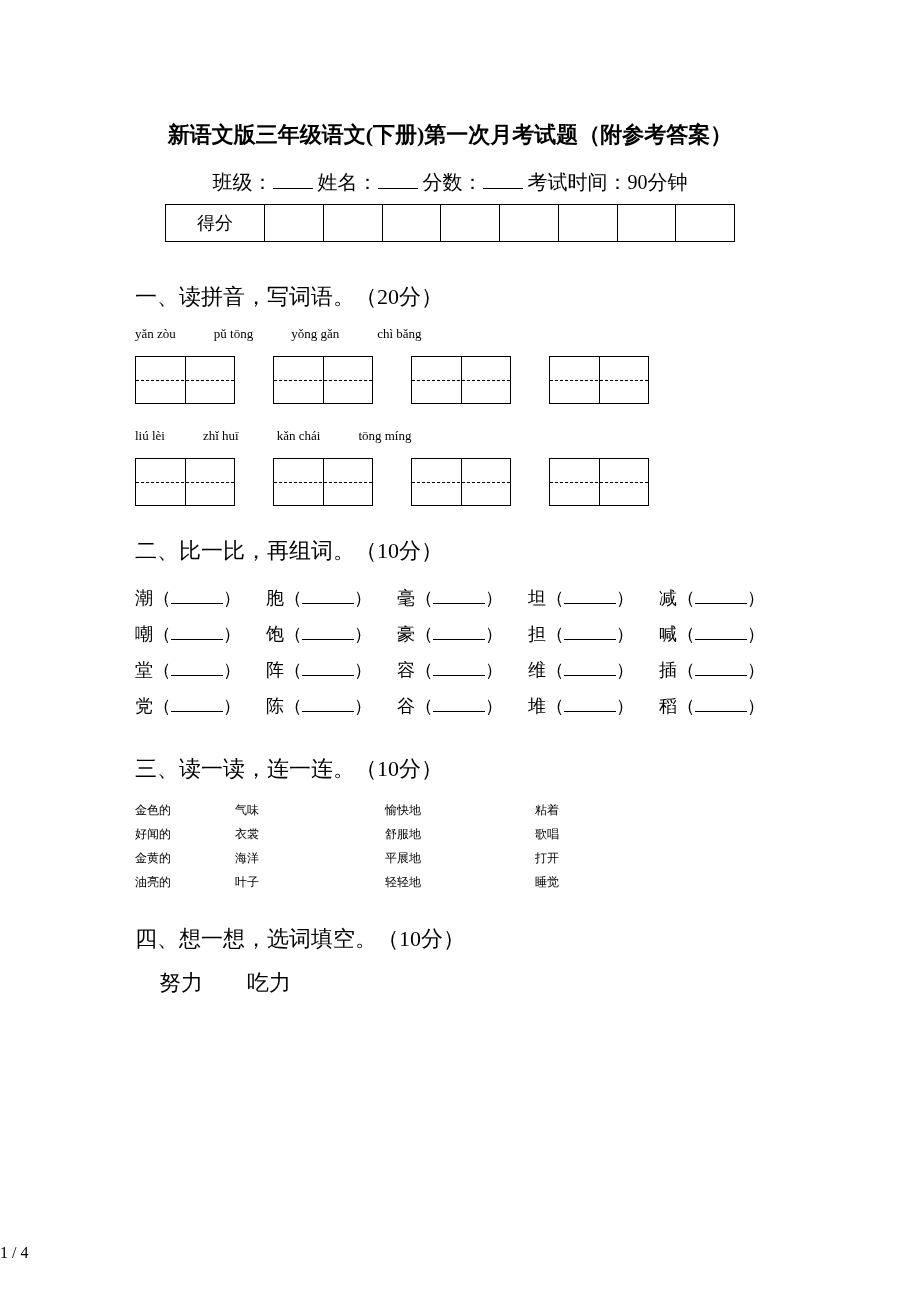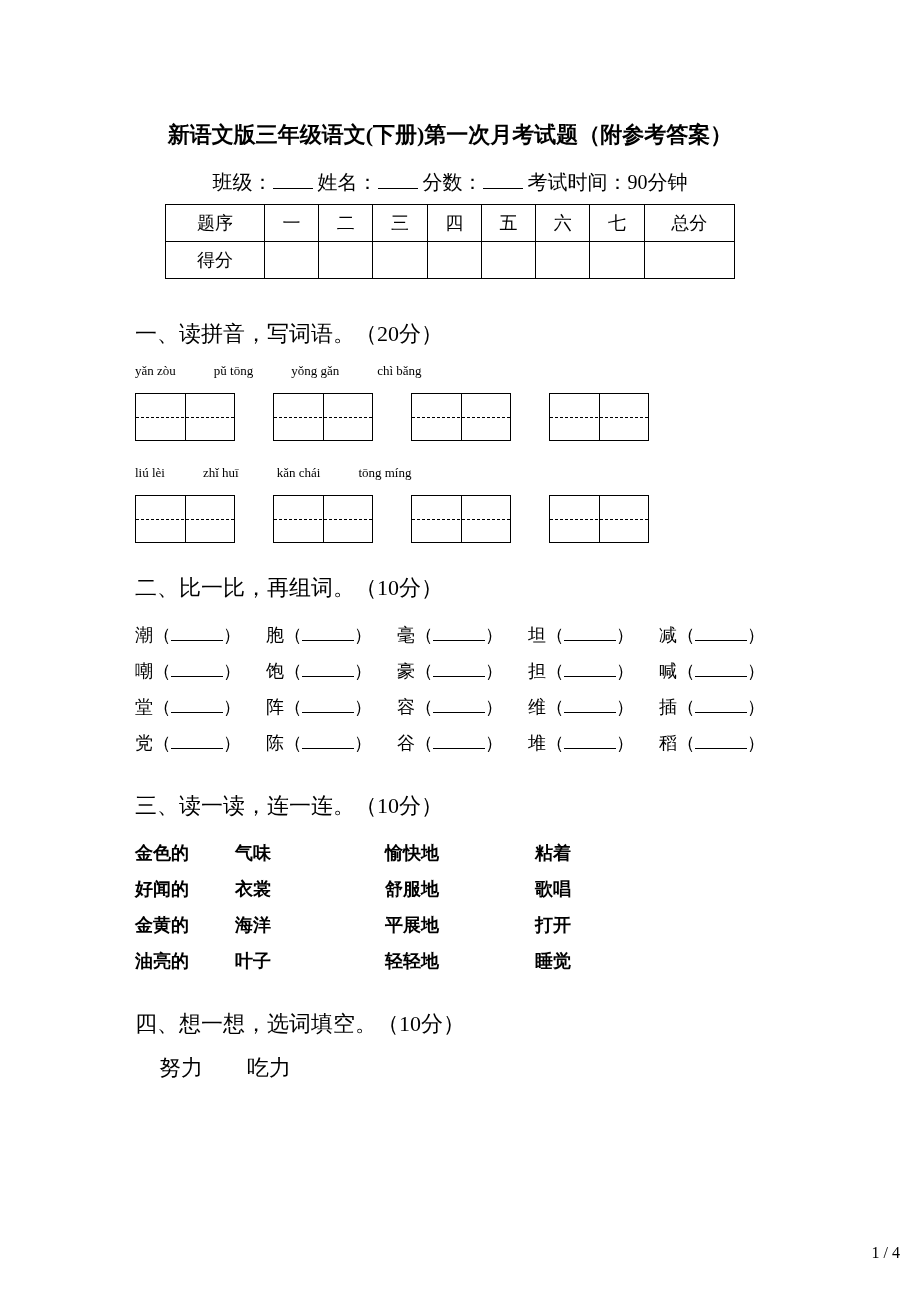--- a/index.html
+++ b/index.html
@@ -118,22 +118,21 @@
   .u {
     display: inline-block;
     border-bottom: 1px solid #000;
     width: 52px;
     height: 1em;
     vertical-align: baseline;
   }
 
   
   .sec3 {
-    font-size: 18px;
-    font-weight: bold;
+    font-size: 12px;
   }
   .sec3-row {
     display: flex;
     line-height: 2;
   }
   .sec3-row span {
     display: inline-block;
   }
   .c1 { width: 100px; }
   .c2 { width: 150px; }
@@ -145,51 +144,40 @@
     font-size: 22px;
     margin-left: 24px;
     margin-top: 6px;
   }
 
   .footer {
     position: absolute;
     bottom: 40px;
     left: 0;
     right: 0;
-    text-align: right;
+    text-align: left;
     font-size: 16px;
   }
 </style>
 </head>
 <body>
 
 <div class="page">
 
   <div class="title">新语文版三年级语文(下册)第一次月考试题（附参考答案）</div>
 
   <div class="info-line">
     <span>班级：</span><span class="blank"></span>
     <span>姓名：</span><span class="blank"></span>
     <span>分数：</span><span class="blank"></span>
     <span>考试时间：90分钟</span>
   </div>
 
   <table class="score">
     <tbody>
-        <tr>
-      <td class="label">题序</td>
-      <td>一</td>
-      <td>二</td>
-      <td>三</td>
-      <td>四</td>
-      <td>五</td>
-      <td>六</td>
-      <td>七</td>
-      <td>总分</td>
-    </tr>
     <tr>
       <td class="label">得分</td>
       <td></td>
       <td></td>
       <td></td>
       <td></td>
       <td></td>
       <td></td>
       <td></td>
       <td></td>

